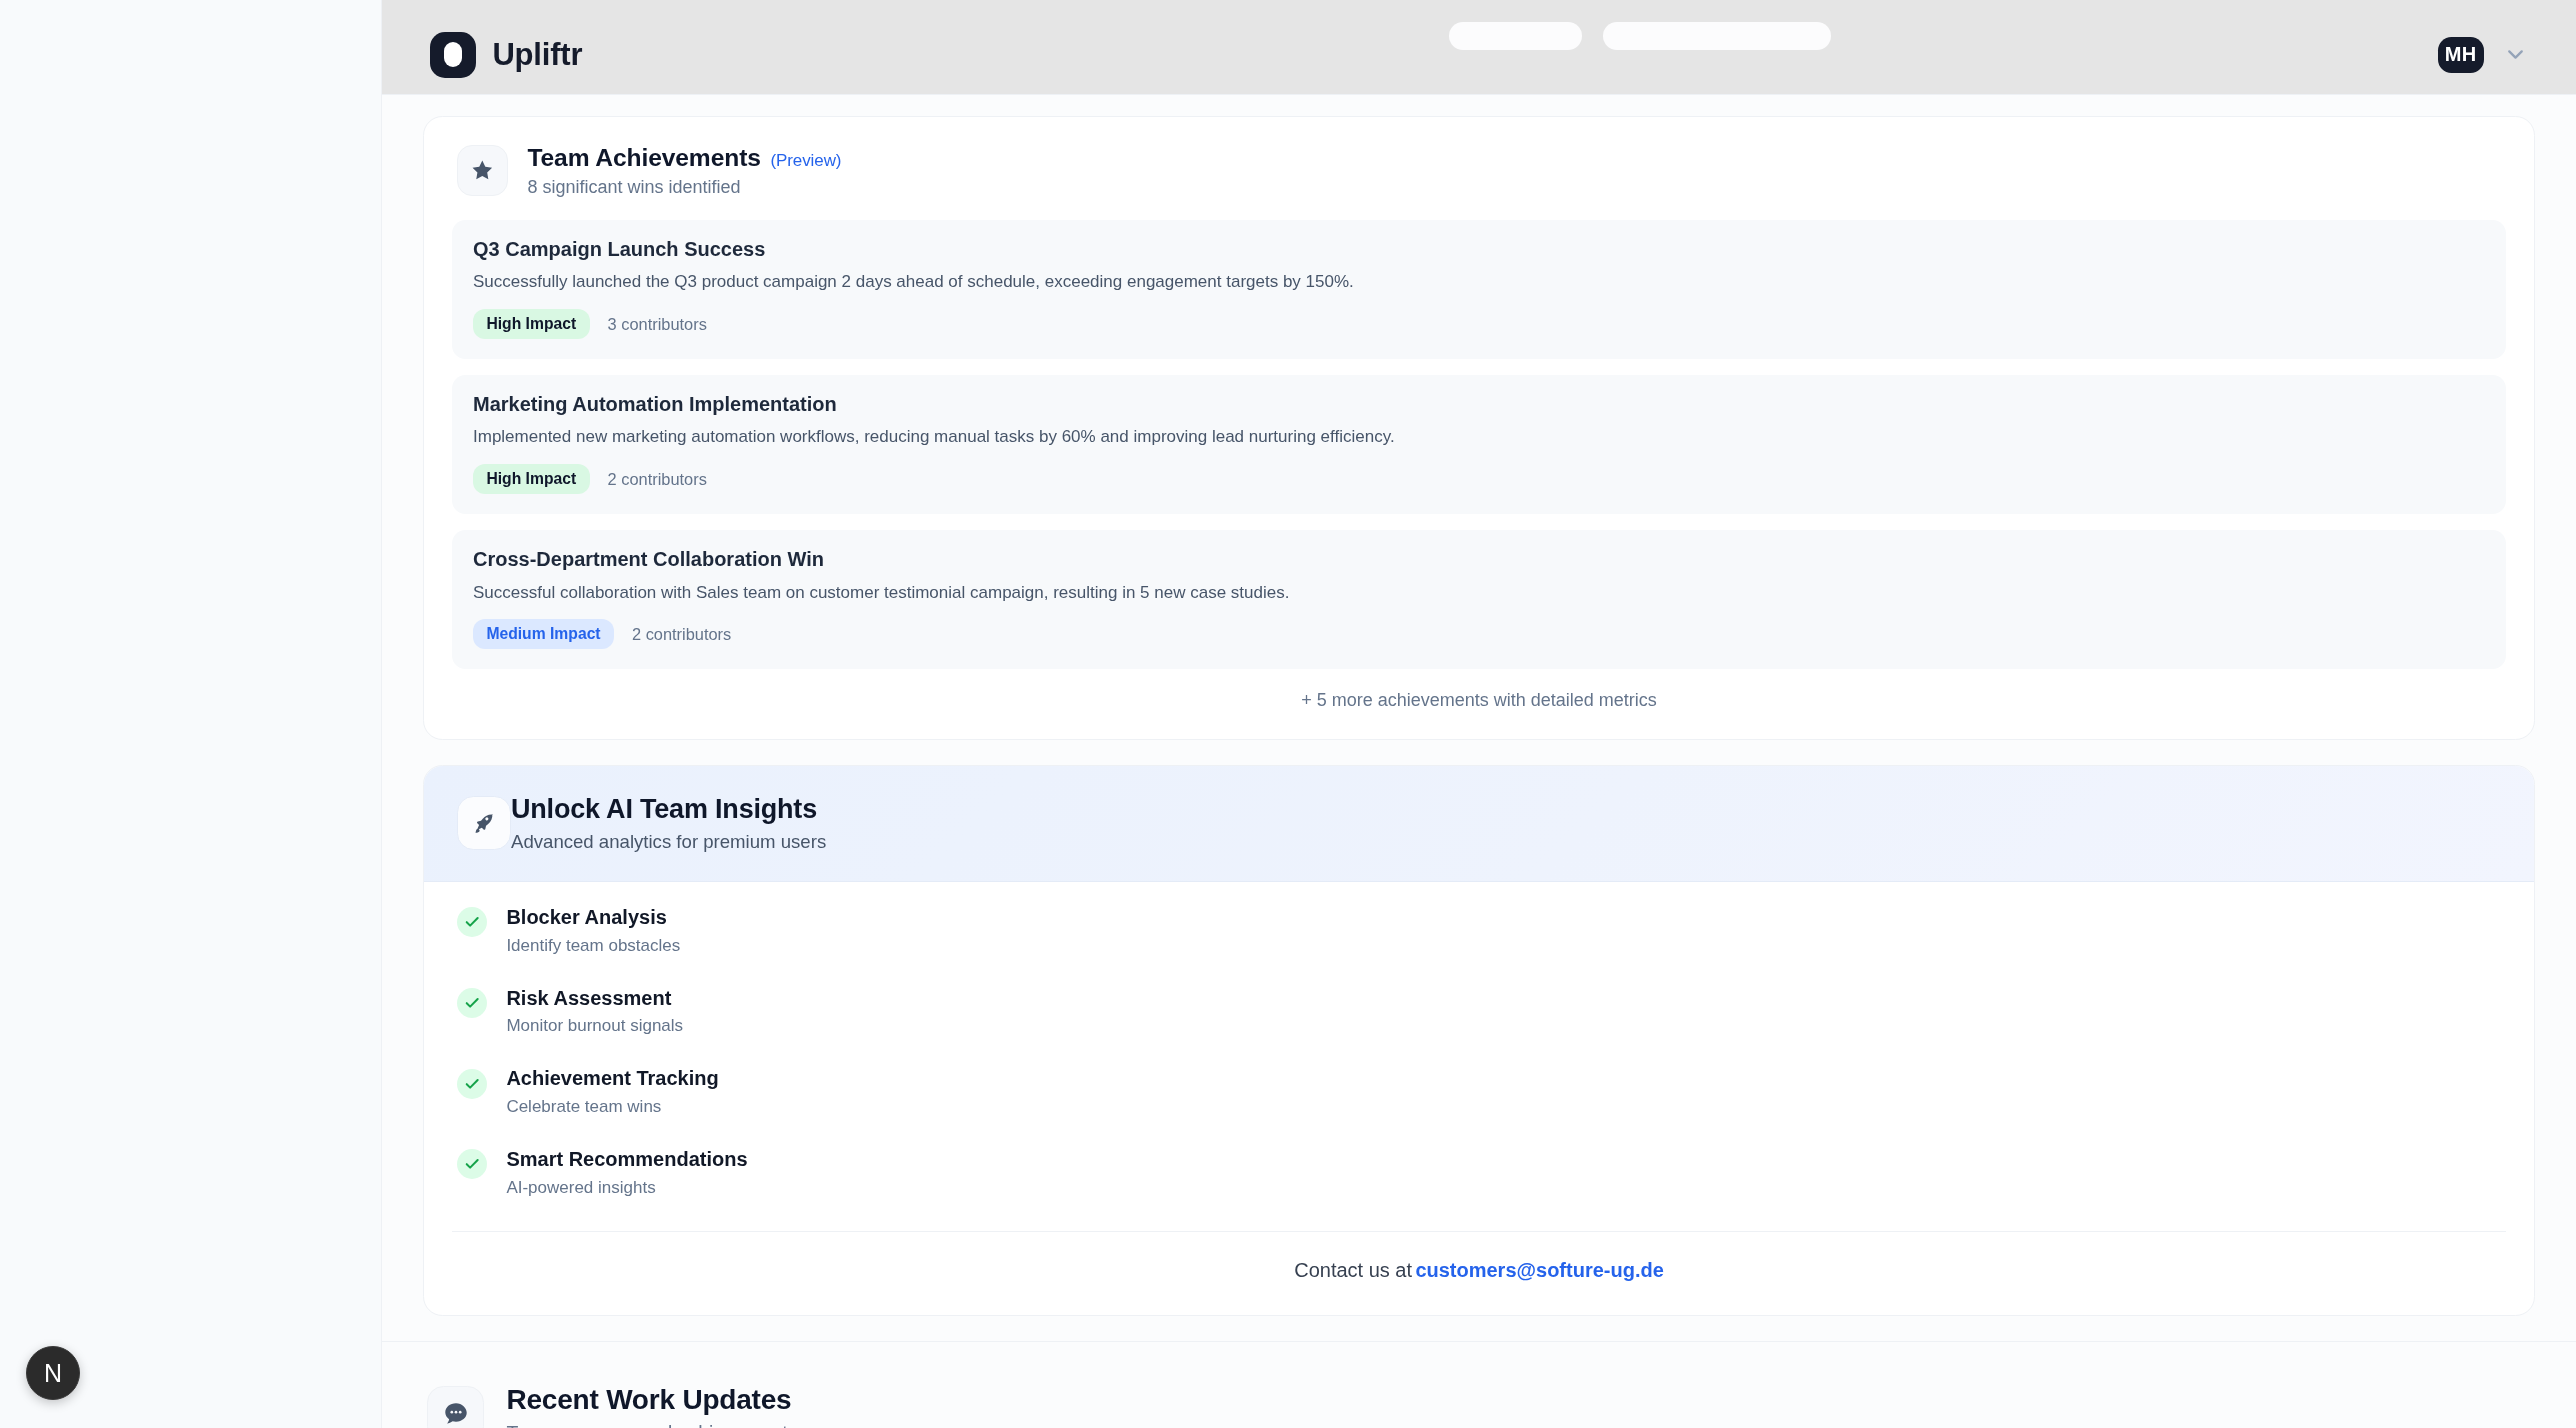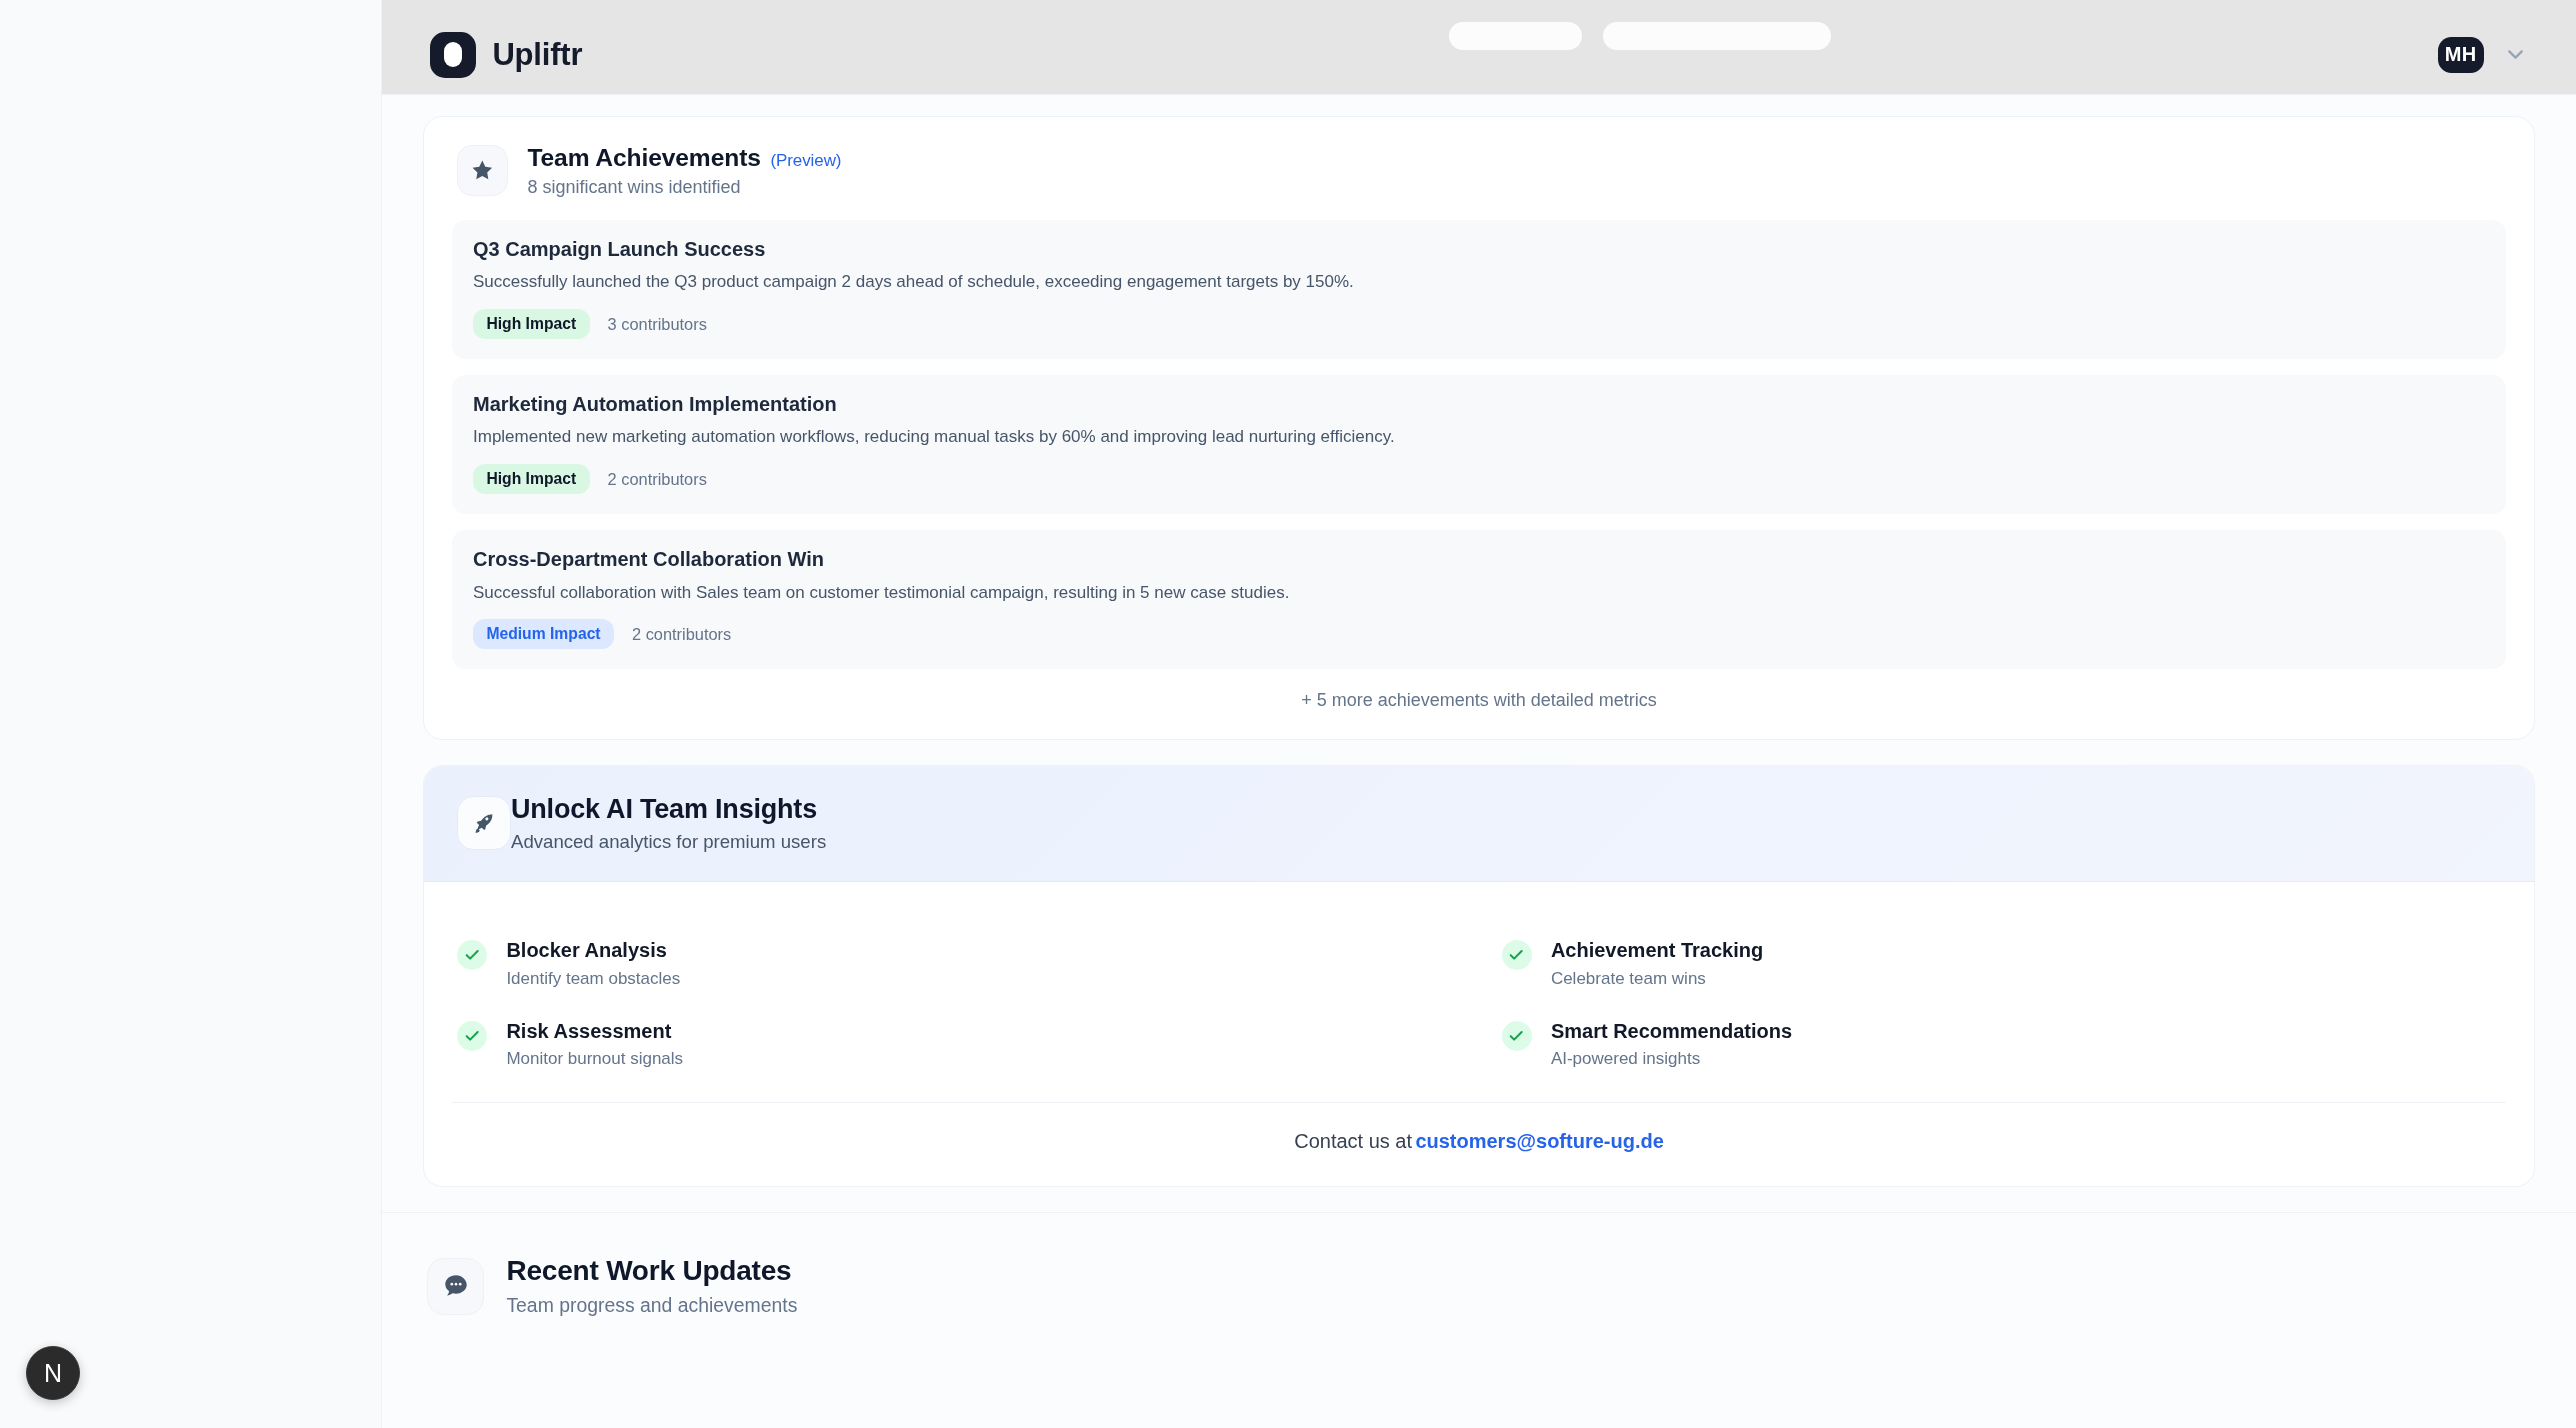--- a/index.html
+++ b/index.html
@@ -282,24 +282,24 @@
     letter-spacing: -0.2px;
   }
   .ai-sub {
     font-size: 18.6px;
     color: #475569;
     margin-top: 6px;
   }
 
   .feature-grid {
     display: grid;
-    grid-template-columns: 1fr 1fr;
+    grid-template-columns: 1fr;
     column-gap: 45px;
     row-gap: 31px;
-    padding: 57px 33px 33px 33px;
+    padding: 24px 33px 33px 33px;
   }
 
   .feature {
     display: flex;
     gap: 19.4px;
     align-items: flex-start;
   }
   .tick {
     width: 30px;
     height: 30px;
@@ -503,34 +503,34 @@
             </div>
           </div>
 
           <div class="feature">
             <div class="tick">
               <svg viewBox="0 0 24 24" fill="none" stroke="currentColor" stroke-width="3" stroke-linecap="round" stroke-linejoin="round">
                   <polyline points="20 6 9 17 4 12"></polyline>
                 </svg>
             </div>
             <div>
-              <div class="feature-title">Achievement Tracking</div>
-              <div class="feature-sub">Celebrate team wins</div>
+              <div class="feature-title">Risk Assessment</div>
+              <div class="feature-sub">Monitor burnout signals</div>
             </div>
           </div>
 
           <div class="feature">
             <div class="tick">
               <svg viewBox="0 0 24 24" fill="none" stroke="currentColor" stroke-width="3" stroke-linecap="round" stroke-linejoin="round">
                   <polyline points="20 6 9 17 4 12"></polyline>
                 </svg>
             </div>
             <div>
-              <div class="feature-title">Risk Assessment</div>
-              <div class="feature-sub">Monitor burnout signals</div>
+              <div class="feature-title">Achievement Tracking</div>
+              <div class="feature-sub">Celebrate team wins</div>
             </div>
           </div>
 
           <div class="feature">
             <div class="tick">
               <svg viewBox="0 0 24 24" fill="none" stroke="currentColor" stroke-width="3" stroke-linecap="round" stroke-linejoin="round">
                   <polyline points="20 6 9 17 4 12"></polyline>
                 </svg>
             </div>
             <div>

